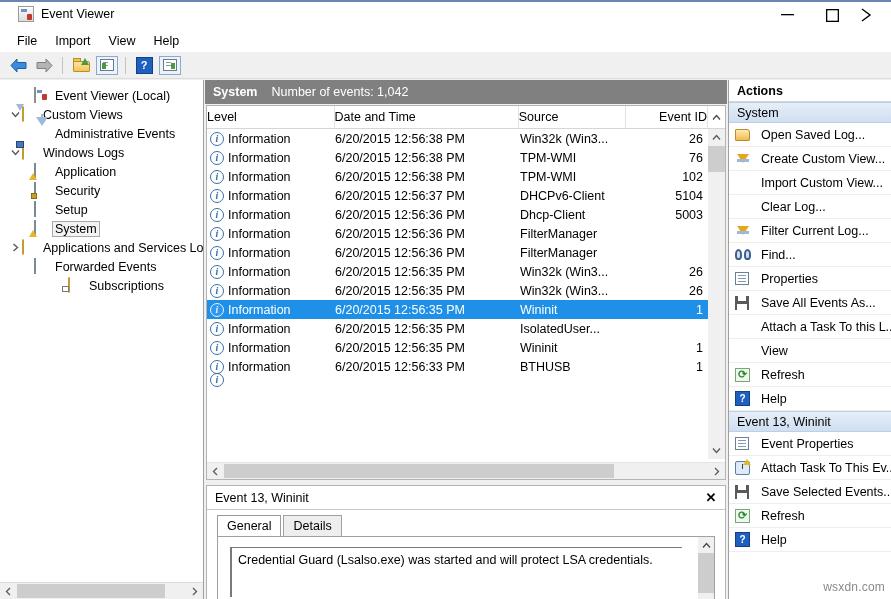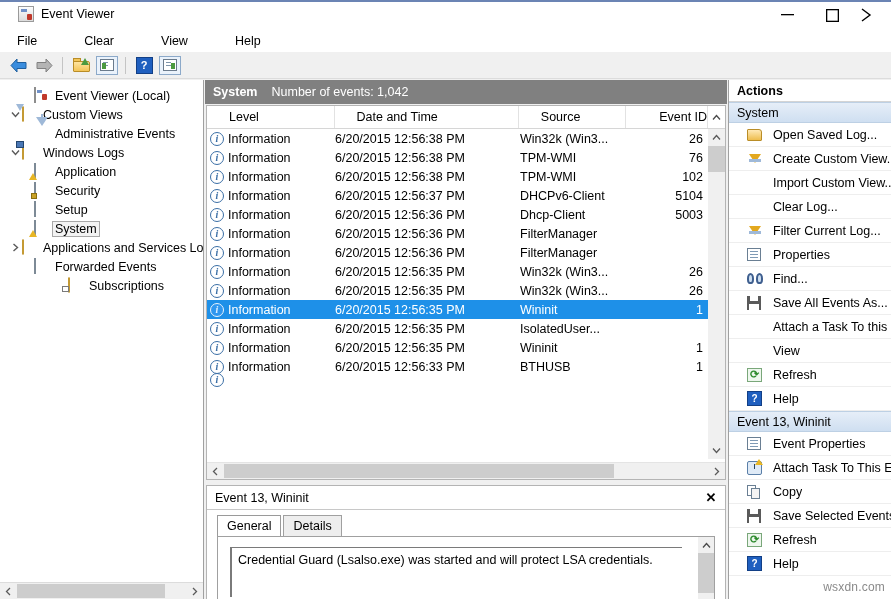--- a/index.html
+++ b/index.html
@@ -95,21 +95,20 @@
   .menubar {
     position: absolute;
     top: 30px; left: 0;
     width: 891px;
     height: 22px;
     background: #ffffff;
     display: flex;
     align-items: center;
     padding-left: 8px;
     box-sizing: border-box;
-    gap: 29px;
   }
   .menu-item {
     padding: 2px 9px;
     font-size: 12.5px;
     color: #000;
     white-space: nowrap;
   }
 
   
   .toolbar {
@@ -345,21 +344,21 @@
     display: flex;
     height: 22px;
     background: #ffffff;
     border-bottom: 1px solid #d6d6d6;
     font-size: 12.5px;
   }
   .col {
     display: flex;
     align-items: center;
     border-right: 1px solid #e2e2e2;
-    padding-left: 22px;
+    padding-left: 0;
     box-sizing: border-box;
     white-space: nowrap;
     overflow: hidden;
   }
   .col-level { width: 128px; }
   .col-date  { width: 185px; }
   .col-source{ width: 108px; }
   .col-id    { width: 82px; justify-content: flex-end; padding-left:0; }
   .col-sortcap {
     width: 17px; display:flex;align-items:center;justify-content:center;
@@ -543,21 +542,21 @@
     border-top: 1px solid #bdd0e4;
     border-bottom: 1px solid #bdd0e4;
     box-sizing: border-box;
     white-space: nowrap;
   }
   .act-item {
     height: 24px;
     display: flex;
     align-items: center;
     font-size: 12.5px;
-    padding-left: 18px;
+    padding-left: 6px;
     white-space: nowrap;
     box-sizing: border-box;
     border-bottom: 1px solid #eeeeee;
   }
   .act-ico {
     width: 22px; height: 18px; flex: none;
     display: flex; align-items: center; justify-content: flex-start;
   }
   .act-label { padding-left: 4px; overflow: hidden; }
 
@@ -616,21 +615,21 @@
       <div class="wc wc-close">
         <svg width="16" height="14" viewBox="0 0 16 14">
             <path d="M1 1 L9 7 L1 13" fill="none" stroke="#000" stroke-width="1.4"></path>
           </svg>
       </div>
     </div>
   </div>
 
   <div class="menubar">
     <div class="menu-item">File</div>
-    <div class="menu-item">Clear</div>
+    <div class="menu-item">Import</div>
     <div class="menu-item">View</div>
     <div class="menu-item">Help</div>
   </div>
 
   <div class="toolbar">
     <div class="tb-btn">
       <svg class="arrow-ico" viewBox="0 0 19 15">
         <path d="M8 1 L2 7.5 L8 14 L8 10.5 L17 10.5 L17 4.5 L8 4.5 Z" fill="#3a8dde" stroke="#1f5f9e" stroke-width="1"></path>
       </svg>
     </div>
@@ -1006,29 +1005,29 @@
       <span class="act-label">Clear Log...</span>
     </div>
     <div class="act-item">
       <span class="act-ico">
           <span class="ai-filter"></span>
         </span>
       <span class="act-label">Filter Current Log...</span>
     </div>
     <div class="act-item">
       <span class="act-ico">
+          <span class="ai-find"></span>
+        </span>
+      <span class="act-label">Find...</span>
+    </div>
+    <div class="act-item">
+      <span class="act-ico">
           <span class="ai-props"></span>
         </span>
       <span class="act-label">Properties</span>
-    </div>
-    <div class="act-item">
-      <span class="act-ico">
-          <span class="ai-find"></span>
-        </span>
-      <span class="act-label">Find...</span>
     </div>
     <div class="act-item">
       <span class="act-ico">
           <span class="ai-save"></span>
         </span>
       <span class="act-label">Save All Events As...</span>
     </div>
     <div class="act-item">
       <span class="act-ico"></span>
       <span class="act-label">Attach a Task To this L...</span>
@@ -1059,26 +1058,20 @@
       <span class="act-label">Event Properties</span>
     </div>
     <div class="act-item">
       <span class="act-ico">
           <span class="ai-clock"></span>
         </span>
       <span class="act-label">Attach Task To This Ev...</span>
     </div>
     <div class="act-item">
       <span class="act-ico">
-          <span class="ai-copy"></span>
-        </span>
-      <span class="act-label">Copy</span>
-    </div>
-    <div class="act-item">
-      <span class="act-ico">
           <span class="ai-save"></span>
         </span>
       <span class="act-label">Save Selected Events...</span>
     </div>
     <div class="act-item">
       <span class="act-ico">
           <span class="ai-refresh">⟳</span>
         </span>
       <span class="act-label">Refresh</span>
     </div>

